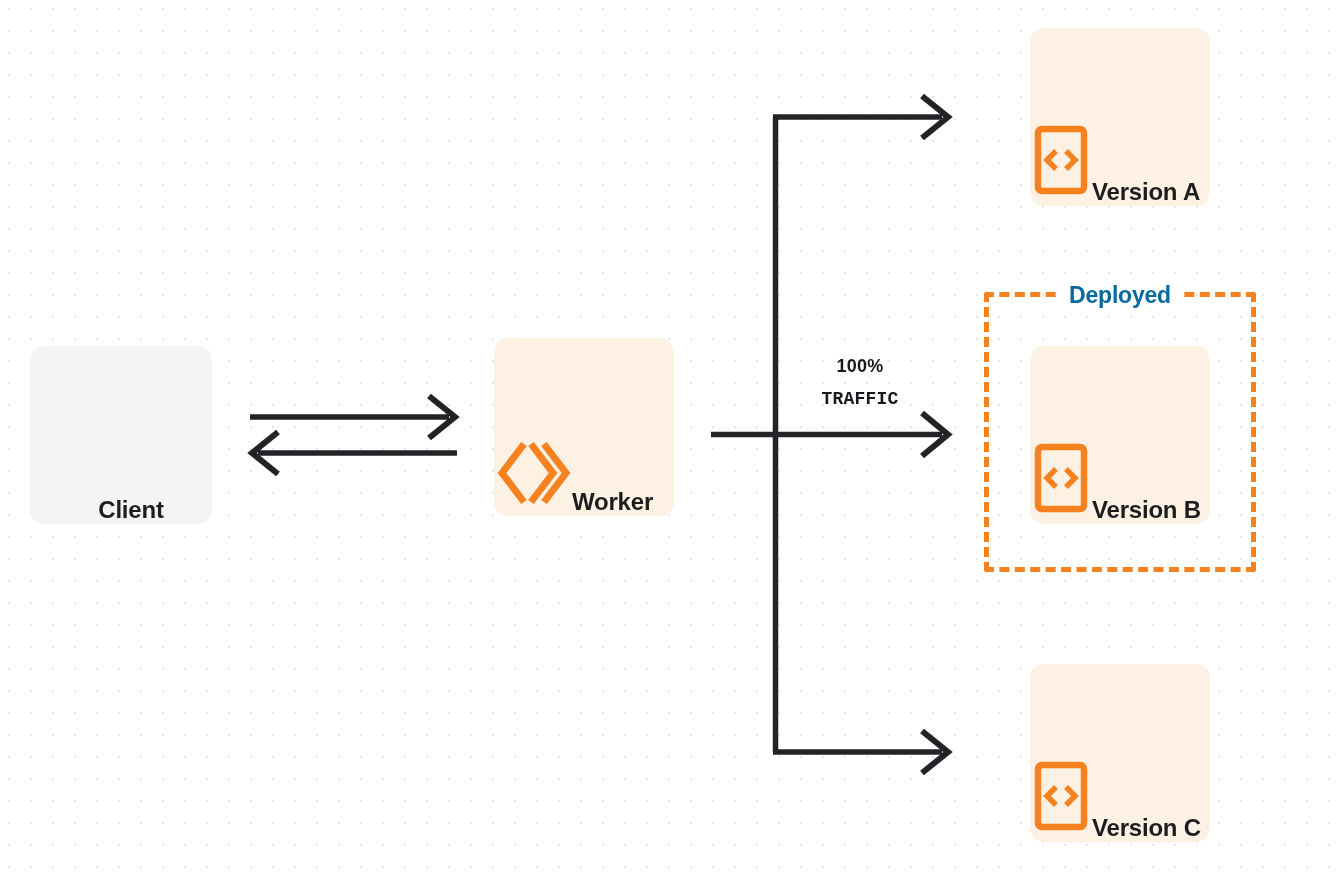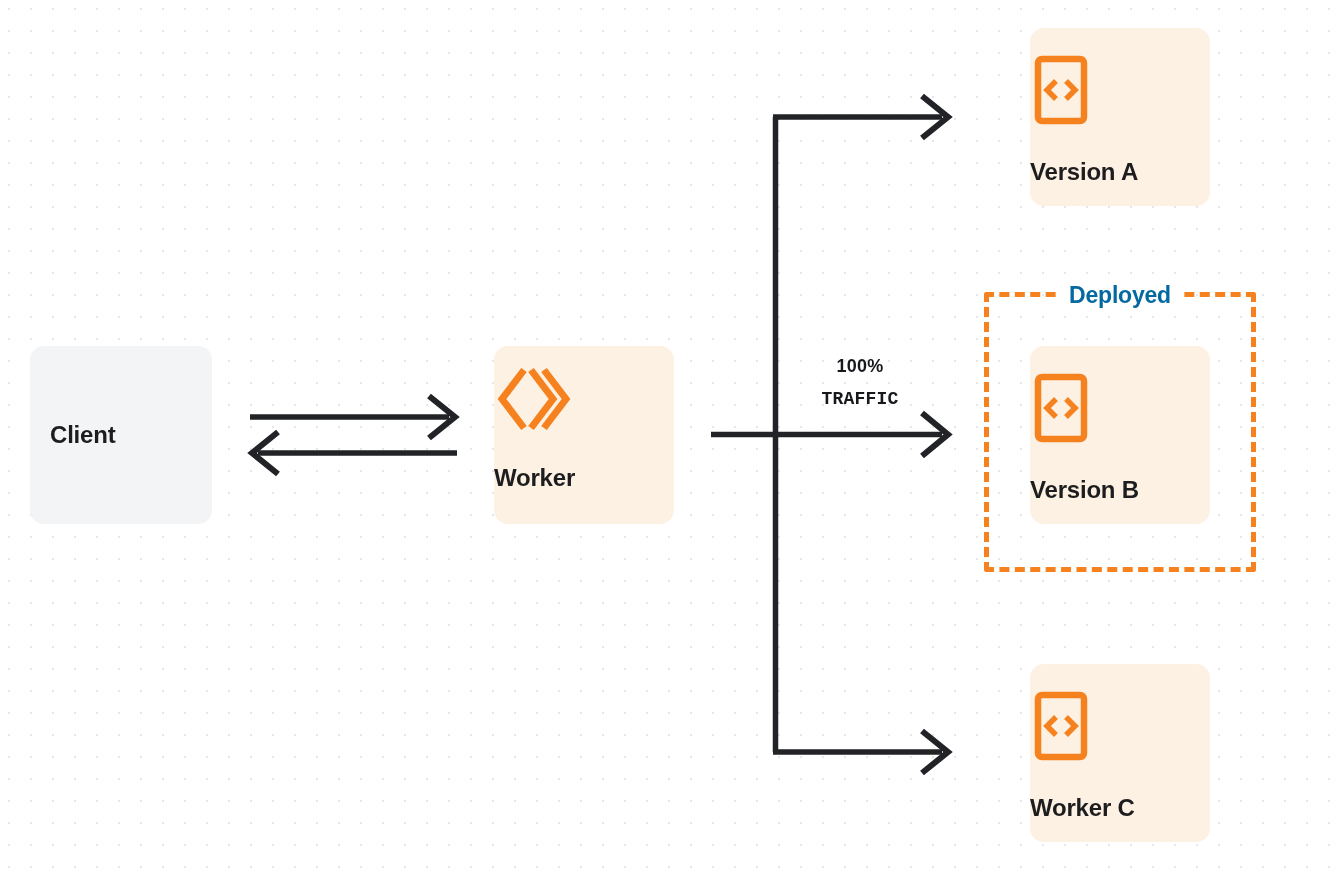--- a/index.html
+++ b/index.html
@@ -19,22 +19,22 @@
     background-size: 22px 22px;
     background-position: 8px 8px;
     font-family: "Liberation Sans", sans-serif;
   }
 
   
   .node {
     position: absolute;
     box-sizing: border-box;
     display: flex;
-    flex-direction: column;
-    align-items: flex-start;
+    flex-direction: row;
+    align-items: flex-end;
     justify-content: center;
     border-radius: 14px;
   }
 
   .node-label {
     font-weight: bold;
     color: #1d1d1f;
     letter-spacing: -0.2px;
     white-space: nowrap;
   }
@@ -45,21 +45,21 @@
     top: 346px;
     width: 182px;
     height: 178px;
     background: #f3f4f6;
   }
   #client-node .node-label { font-size: 24px; margin-left: 20px; }
 
   
   #worker-node {
     left: 494px;
-    top: 346px;
+    top: 338px;
     width: 180px;
     height: 178px;
     background: #fdf1e3;
     justify-content: flex-start;
     padding-top: 14px;
   }
   #worker-node .node-label { font-size: 24px; margin-top: 22px; }
 
   
   .version-node {
@@ -231,16 +231,16 @@
   </div>
 
   <div class="node version-node" id="version-c-node">
     <span>
       <svg width="62" height="78" viewBox="0 0 62 78" xmlns="http://www.w3.org/2000/svg">
         <rect x="8" y="5" width="46" height="62" rx="4" ry="4" fill="none" stroke="#f6821f" stroke-width="6.5"></rect>
         <path d="M 26 27 L 17 36 L 26 45" fill="none" stroke="#f6821f" stroke-width="5.5" stroke-linecap="butt" stroke-linejoin="miter"></path>
         <path d="M 36 27 L 45 36 L 36 45" fill="none" stroke="#f6821f" stroke-width="5.5" stroke-linecap="butt" stroke-linejoin="miter"></path>
       </svg>
     </span>
-    <span class="node-label">Worker C</span>
+    <span class="node-label">Version C</span>
   </div>
 
 </div>
 
 </body></html>

